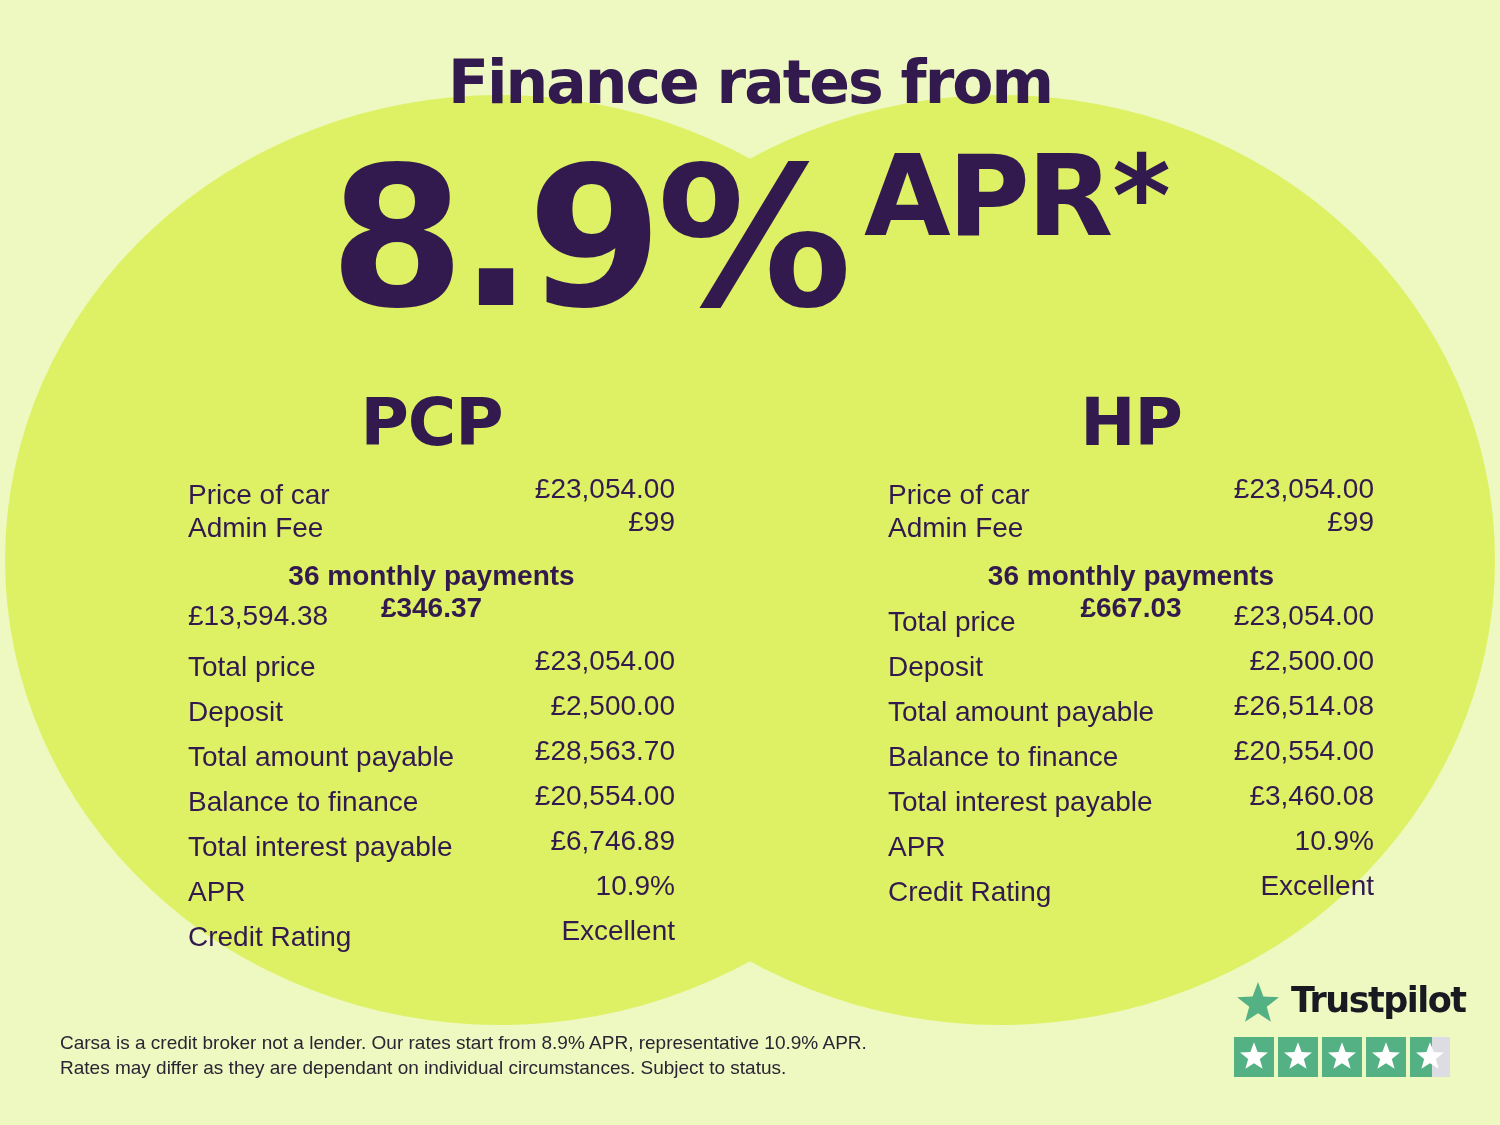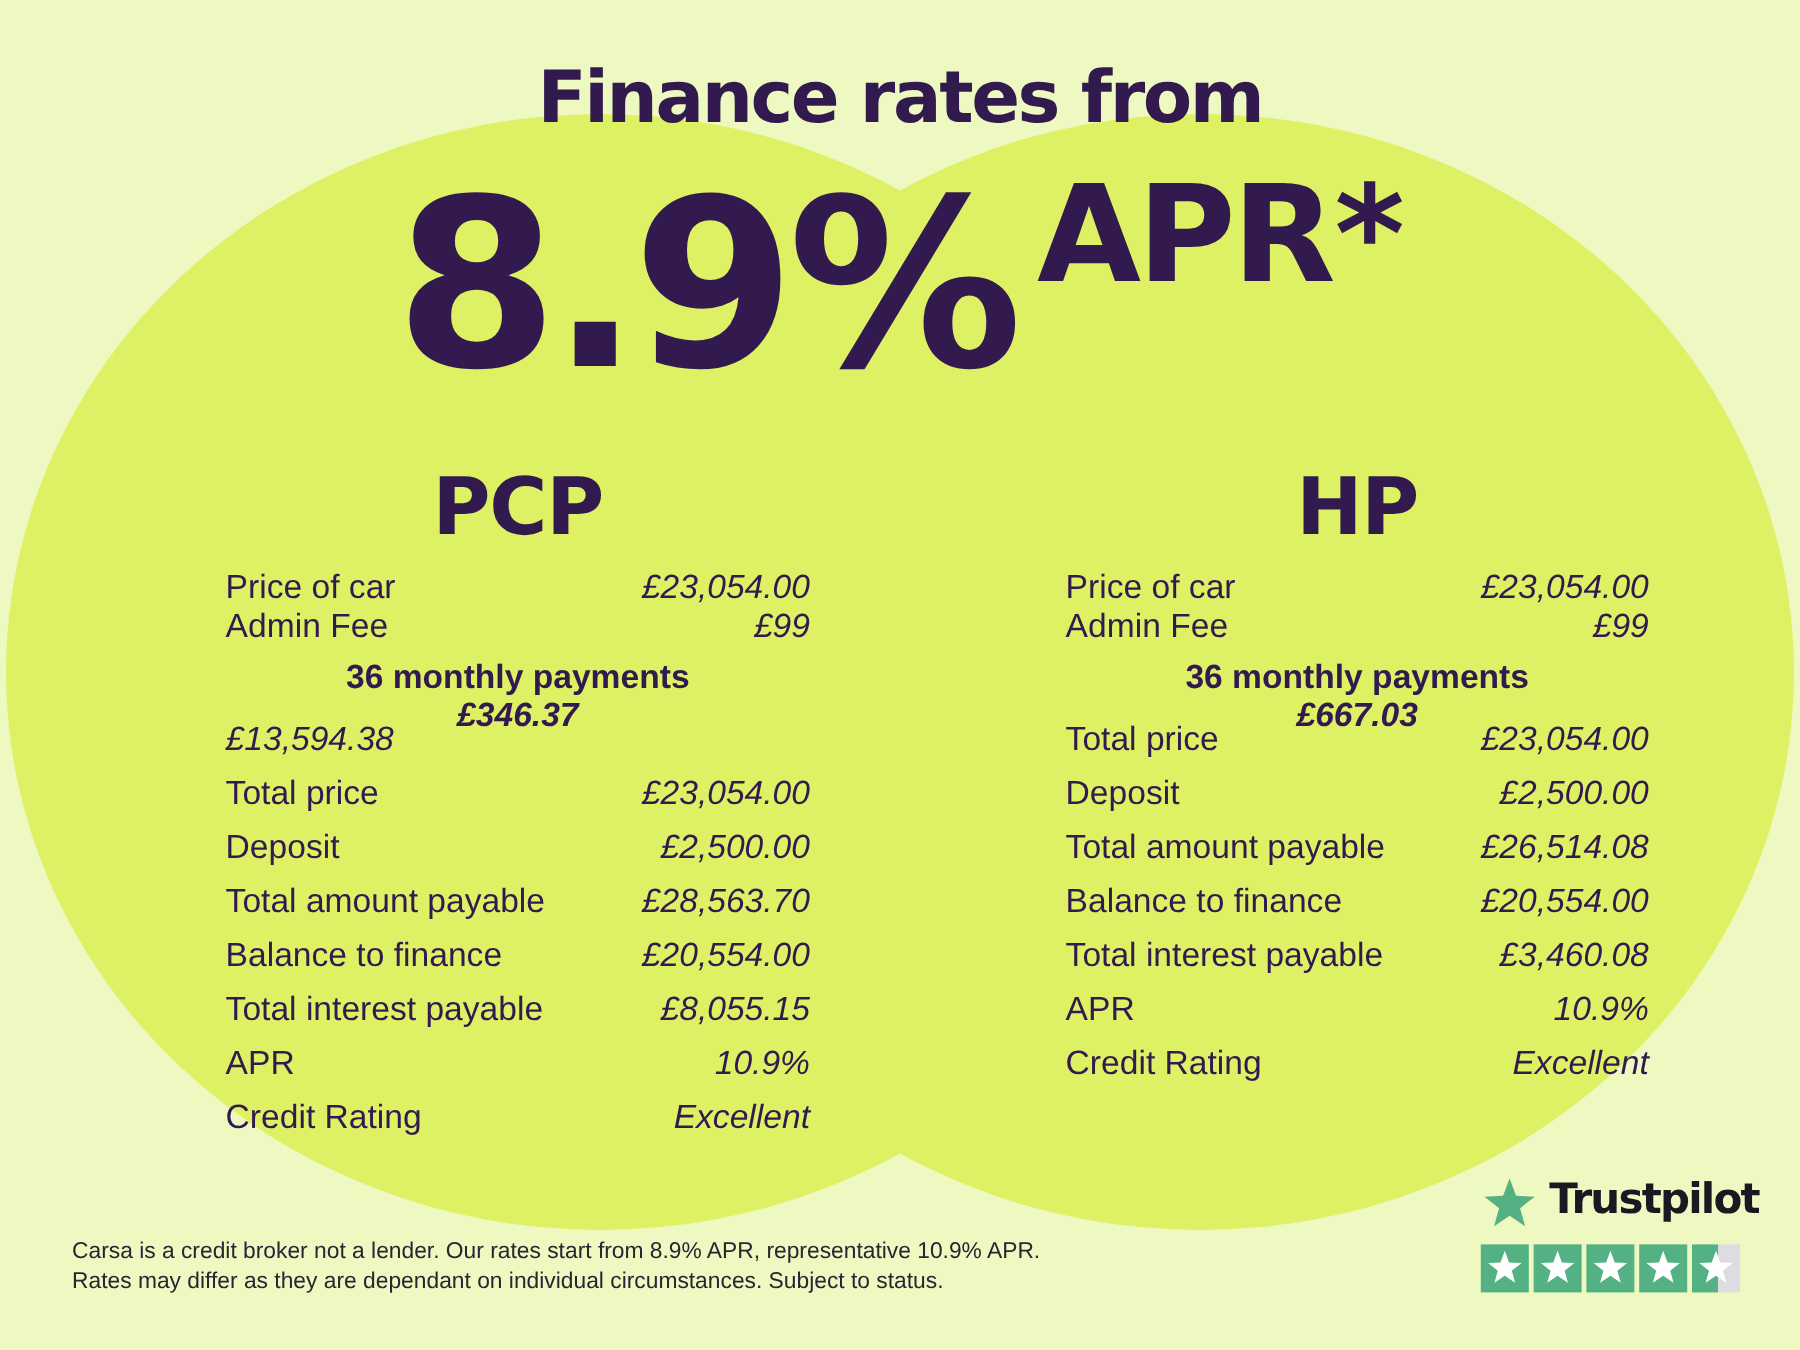--- a/index.html
+++ b/index.html
@@ -46,22 +46,22 @@
     font-weight:800;font-size:66px;line-height:70px;letter-spacing:-1px;
   }
   .rows{margin-top:14px;}
   .row{
     display:flex;justify-content:space-between;align-items:center;
     height:45px;font-size:28px;font-weight:400;
   }
   .row.tight{height:33px;}
   .row.gap{margin-top:10px;}
   .row.bold{font-weight:700;flex-direction:column;}
-  .row .lbl{text-align:right;white-space:nowrap;}
-  .row .val{text-align:right;white-space:nowrap;font-style:italic;}
+  .row .lbl{text-align:right;white-space:nowrap;margin-top:12px;}
+  .row .val{text-align:right;white-space:nowrap;}
 
   
   .disclaimer{
     position:absolute;left:60px;top:1030px;
     font-size:19px;line-height:25px;font-weight:500;
     color:var(--text-dark,#2a2433);
   }
 
   
   .trustpilot{position:absolute;left:1234px;top:980px;}
@@ -129,21 +129,21 @@
       <div class="row">
         <span class="lbl">Total amount payable</span>
         <span class="val">£28,563.70</span>
       </div>
       <div class="row">
         <span class="lbl">Balance to finance</span>
         <span class="val">£20,554.00</span>
       </div>
       <div class="row">
         <span class="lbl">Total interest payable</span>
-        <span class="val">£8,055.15</span>
+        <span class="val">£6,746.89</span>
       </div>
       <div class="row">
         <span class="lbl">APR</span>
         <span class="val">10.9%</span>
       </div>
       <div class="row">
         <span class="lbl">Credit Rating</span>
         <span class="val">Excellent</span>
       </div>
     </div>

